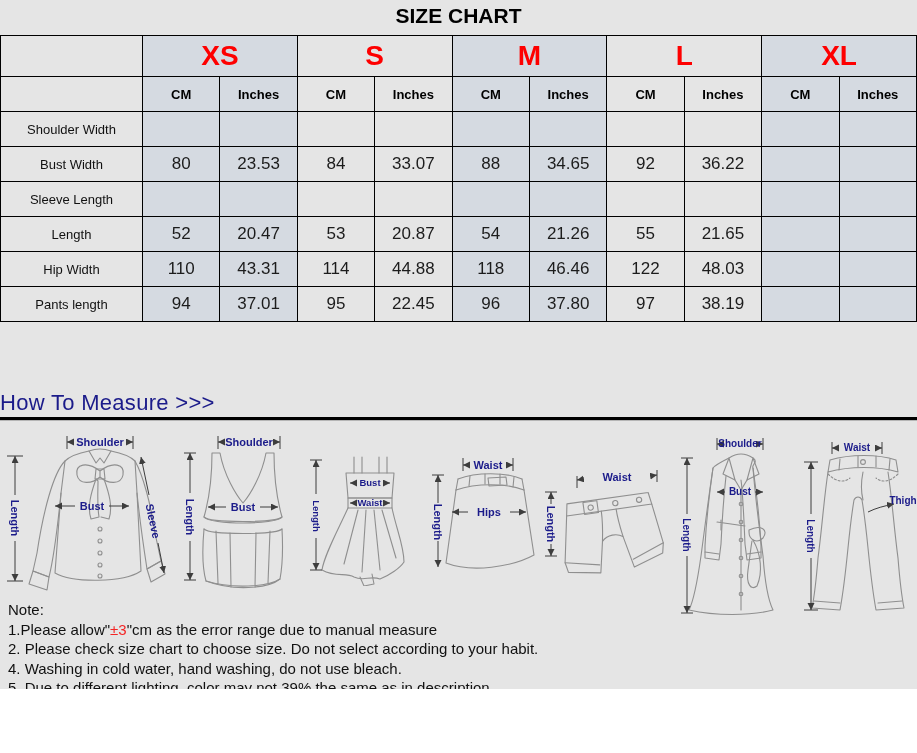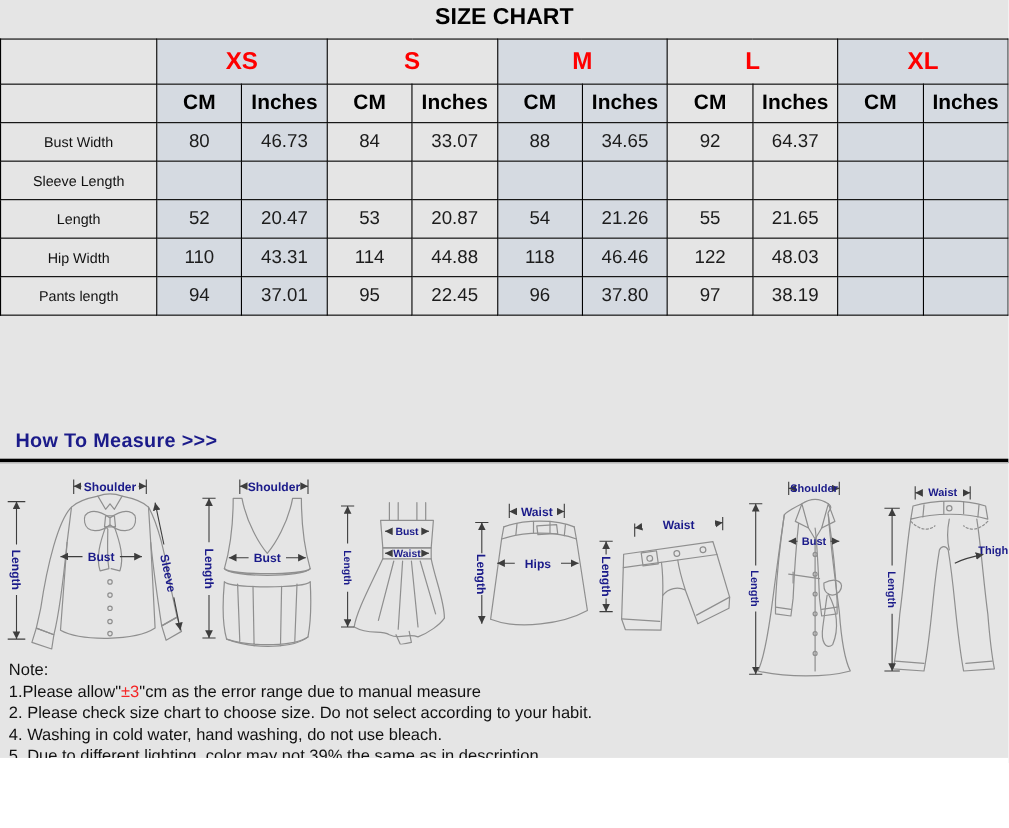--- a/index.html
+++ b/index.html
@@ -5,26 +5,26 @@
   html,body{margin:0;padding:0;background:#fff;}
   .page{position:relative;width:917px;height:689px;background:#e5e5e5;overflow:hidden;
         font-family:"Liberation Sans",sans-serif;color:#111;}
   .title{position:absolute;top:4px;left:0;width:917px;text-align:center;
          font-size:21px;font-weight:bold;color:#000;}
   table.size-table{position:absolute;top:35px;left:0;width:917px;border-collapse:collapse;
          table-layout:fixed;}
   table.size-table th,table.size-table td{border:1px solid #000;text-align:center;
          vertical-align:middle;padding:0;overflow:hidden;}
   col.c-label{width:142px;}
-  tr.size-row th{height:40px;font-size:22px;font-weight:bold;color:#fe0000;}
-  tr.unit-row th{height:34px;font-size:19px;font-weight:bold;color:#000;}
+  tr.size-row th{height:40px;font-size:28px;font-weight:bold;color:#fe0000;}
+  tr.unit-row th{height:34px;font-size:13px;font-weight:bold;color:#000;}
   tbody th.rl{height:34px;font-size:13px;font-weight:normal;color:#111;}
   tbody td{height:34px;font-size:17px;color:#1c1c1c;}
   .sh{background:#d5dae1;}
-  .measure-heading{position:absolute;top:390px;left:14px;font-size:18px;font-weight:bold;
+  .measure-heading{position:absolute;top:390px;left:0;font-size:22px;font-weight:normal;
          color:#1b1b8a;letter-spacing:0.3px;}
   .rule{position:absolute;top:417px;left:0;width:917px;height:3px;background:#000;
         border-bottom:1px solid #b5b5b5;}
   .figures svg{position:absolute;}
   svg .g{stroke:#8f8f8f;fill:none;stroke-width:1.1;stroke-linejoin:round;stroke-linecap:round;}
   svg .m{stroke:#3d3d3d;fill:none;stroke-width:1;}
   svg text{fill:#1b1b8a;font-weight:bold;font-family:"Liberation Sans",sans-serif;}
   svg text.t11{font-size:11px;} svg text.t10{font-size:10px;} svg text.t9{font-size:9.5px;}
   .notes{position:absolute;top:600px;left:8px;font-size:15px;line-height:19.5px;color:#111;}
   .notes .red{color:#f42525;}
@@ -68,29 +68,42 @@
         <th class="sh">CM</th>
         <th class="sh">Inches</th>
         <th>CM</th>
         <th>Inches</th>
         <th class="sh">CM</th>
         <th class="sh">Inches</th>
       </tr>
     </thead>
     <tbody>
       <tr>
+        <th class="rl">Shoulder Width</th>
+        <td class="sh"></td>
+        <td class="sh"></td>
+        <td></td>
+        <td></td>
+        <td class="sh"></td>
+        <td class="sh"></td>
+        <td></td>
+        <td></td>
+        <td class="sh"></td>
+        <td class="sh"></td>
+      </tr>
+      <tr>
         <th class="rl">Bust Width</th>
         <td class="sh">80</td>
-        <td class="sh">46.73</td>
+        <td class="sh">23.53</td>
         <td>84</td>
         <td>33.07</td>
         <td class="sh">88</td>
         <td class="sh">34.65</td>
         <td>92</td>
-        <td>64.37</td>
+        <td>36.22</td>
         <td class="sh"></td>
         <td class="sh"></td>
       </tr>
       <tr>
         <th class="rl">Sleeve Length</th>
         <td class="sh"></td>
         <td class="sh"></td>
         <td></td>
         <td></td>
         <td class="sh"></td>

